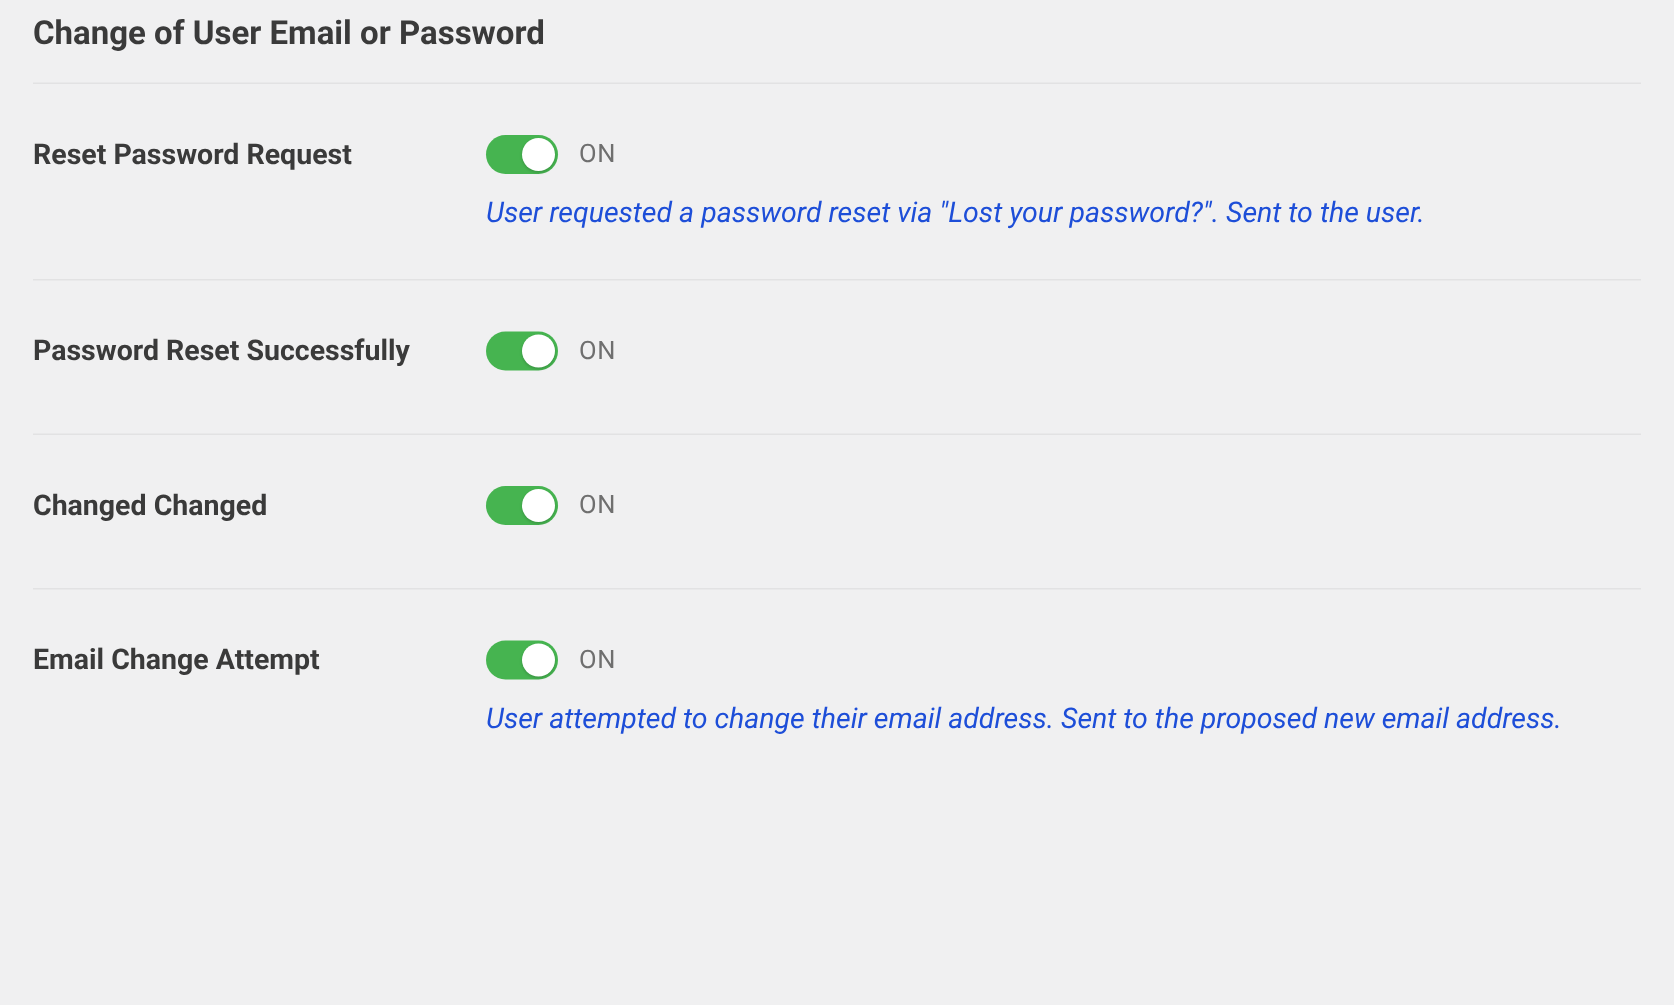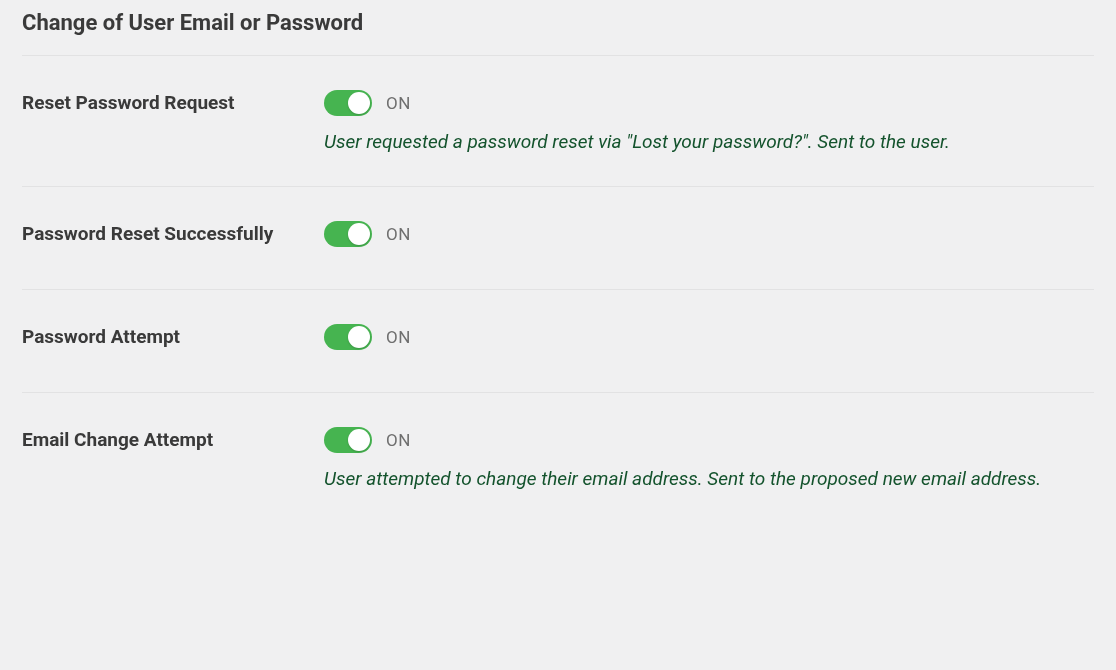--- a/index.html
+++ b/index.html
@@ -68,21 +68,21 @@
   }
   .toggle-state {
     font-size: 17px;
     font-weight: 400;
     color: #6f6f6f;
     letter-spacing: 0.5px;
   }
   .toggle-desc {
     font-size: 19px;
     font-style: italic;
-    color: #14532d;
+    color: #1d4ed8;
     line-height: 1.45;
     margin: 0;
   }
 </style>
 </head>
 <body>
 
 <div class="page">
 
   <h2 class="section-title">Change of User Email or Password</h2>
@@ -112,21 +112,21 @@
           <div class="toggle-knob"></div>
         </div>
         <span class="toggle-state">ON</span>
       </div>
     </div>
   </div>
 
   <hr class="divider">
 
   <div class="row">
-    <div class="row-label">Password Attempt</div>
+    <div class="row-label">Changed Changed</div>
     <div class="row-control">
       <div class="toggle-line">
         <div class="toggle">
           <div class="toggle-knob"></div>
         </div>
         <span class="toggle-state">ON</span>
       </div>
     </div>
   </div>
 

